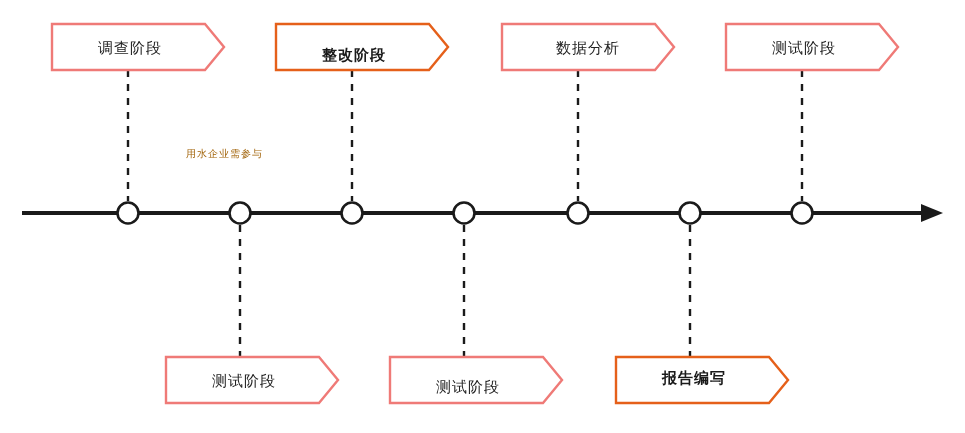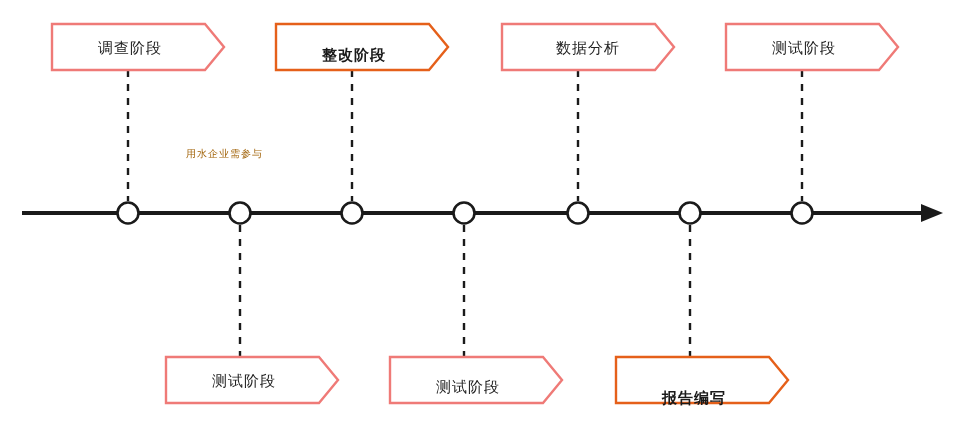--- a/index.html
+++ b/index.html
@@ -106,21 +106,21 @@
       </div>
       <div class="stage-label" style="left: 726px; top: 24px; width: 172px; height: 46px;">
         <span class="stage-text">测试阶段</span>
       </div>
       <div class="stage-label" style="left: 166px; top: 357px; width: 172px; height: 46px;">
         <span class="stage-text">测试阶段</span>
       </div>
       <div class="stage-label" style="left: 390px; top: 357px; width: 172px; height: 59px;">
         <span class="stage-text">测试阶段</span>
       </div>
-      <div class="stage-label accent" style="left: 616px; top: 357px; width: 172px; height: 40px; margin-top: 20px;">
+      <div class="stage-label accent" style="left: 616px; top: 357px; width: 172px; height: 40px;">
         <span class="stage-text">报告编写</span>
       </div>
     </div>
   <div id="notes-layer">
       <div class="note-text" style="left: 186px; top: 147px;">用水企业需参与</div>
     </div>
 
 </div>
 
 </body></html>

